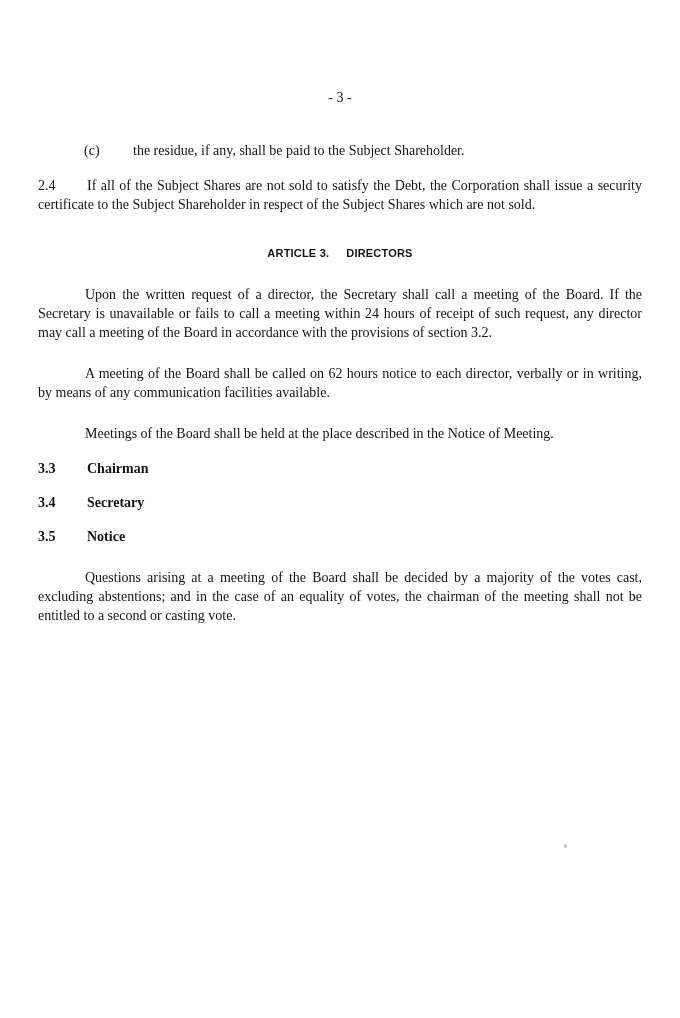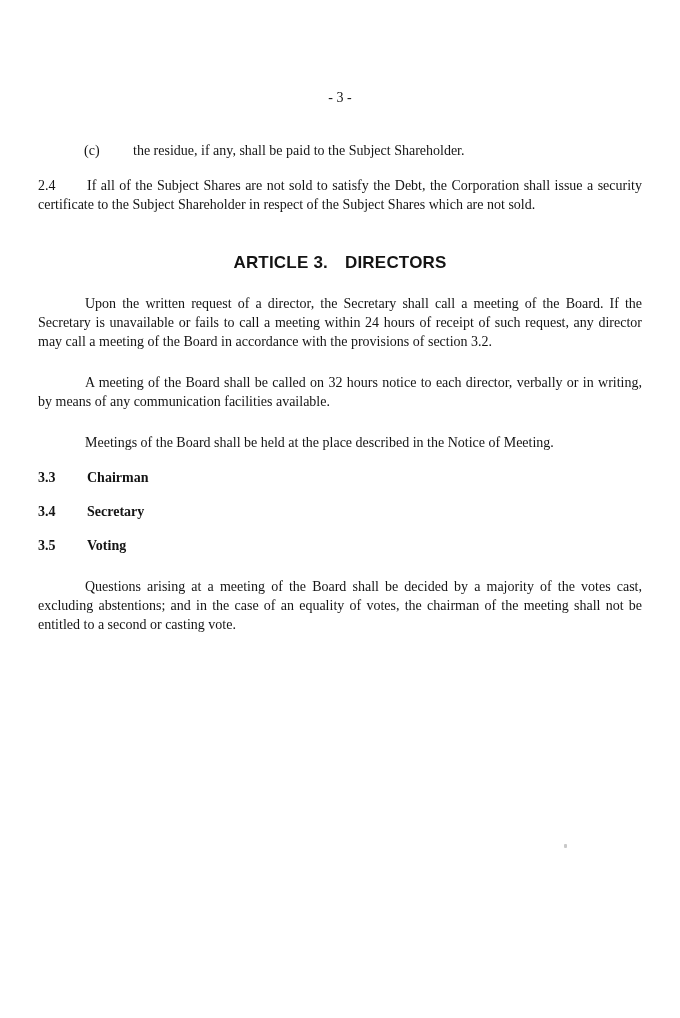--- a/index.html
+++ b/index.html
@@ -32,29 +32,29 @@
   .clause {
     margin-left: 46px;
     margin-bottom: 16px;
   }
   .clabel {
     display: inline-block;
     width: 49px;
   }
   .numpara {
     text-align: justify;
-    margin-bottom: 39px;
+    margin-bottom: 30px;
   }
   .snum {
     display: inline-block;
     width: 49px;
   }
   .article {
     font-family: "Liberation Sans", "DejaVu Sans", sans-serif;
-    font-size: 17px;
+    font-size: 11px;
     line-height: 19px;
     font-weight: bold;
     text-align: center;
     letter-spacing: 0.2px;
     margin-bottom: 21px;
   }
   .article .t2 { margin-left: 17px; }
   h2 {
     font-weight: bold;
     margin-bottom: 15px;
@@ -83,35 +83,35 @@
   <p class="pageno">- 3 -</p>
 
   <p class="clause"><span class="clabel">(c)</span><span>the residue, if any, shall be paid to the Subject Shareholder.</span></p>
 
   <p class="numpara"><span class="snum">2.4</span><span>If all of the Subject Shares are not sold to satisfy the Debt, the Corporation shall issue a security certificate to the Subject Shareholder in respect of the Subject Shares which are not sold.</span></p>
 
   <h1 class="article"><span>ARTICLE 3.</span><span class="t2">DIRECTORS</span></h1>
 
   <div class="section">
     <p class="body">Upon the written request of a director, the Secretary shall call a meeting of the Board.  If the Secretary is unavailable or fails to call a meeting within 24 hours of receipt of such request, any director may call a meeting of the Board in accordance with the provisions of section 3.2.</p>
-    <p class="body">A meeting of the Board shall be called on 32 hours notice to each director, verbally or in writing, by means of any communication facilities available.</p>
+    <p class="body">A meeting of the Board shall be called on 62 hours notice to each director, verbally or in writing, by means of any communication facilities available.</p>
   </div>
 
   <div class="section">
     <p class="body">Meetings of the Board shall be held at the place described in the Notice of Meeting.</p>
   </div>
 
   <div class="section">
     <h2><span class="snum">3.3</span><span>Chairman</span></h2>
   </div>
 
   <div class="section">
     <h2><span class="snum">3.4</span><span>Secretary</span></h2>
   </div>
 
   <div class="section">
-    <h2><span class="snum">3.5</span><span>Voting</span></h2>
+    <h2><span class="snum">3.5</span><span>Notice</span></h2>
     <p class="body">Questions arising at a meeting of the Board shall be decided by a majority of the votes cast, excluding abstentions; and in the case of an equality of votes, the chairman of the meeting shall not be entitled to a second or casting vote.</p>
   </div>
 
   <span class="scan-artifact"></span>
 
 </div>
 
 </body></html>

